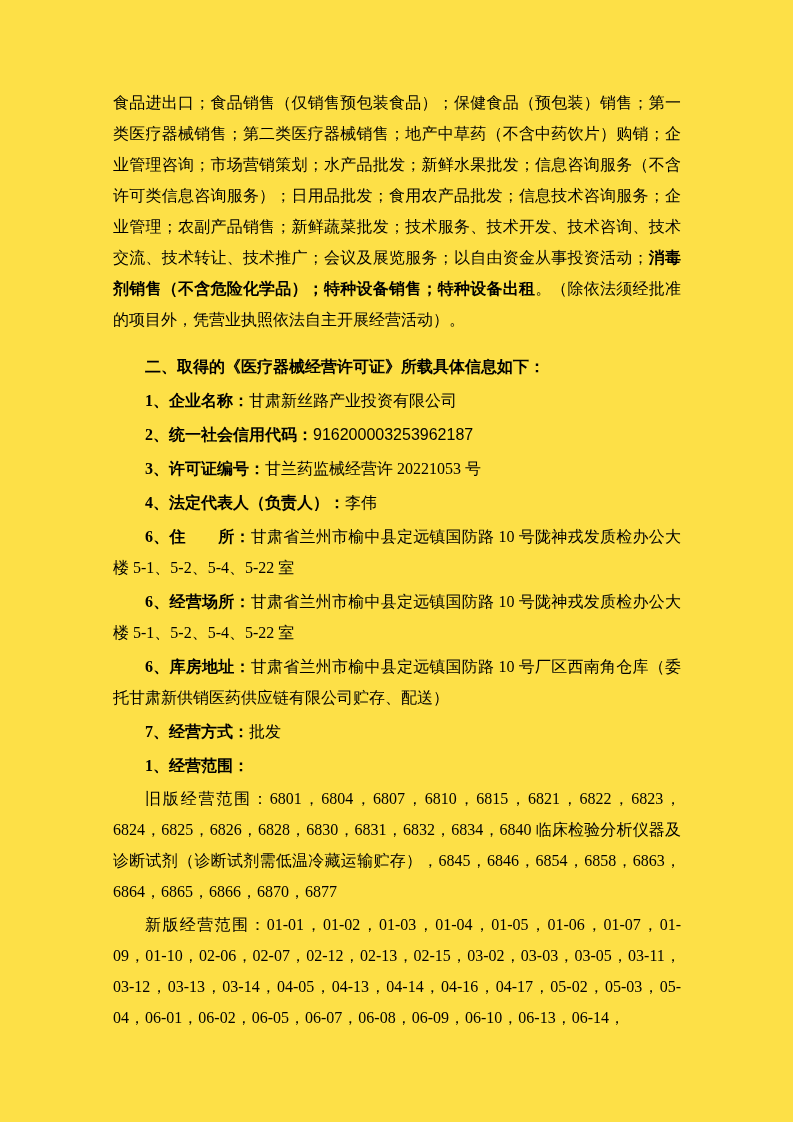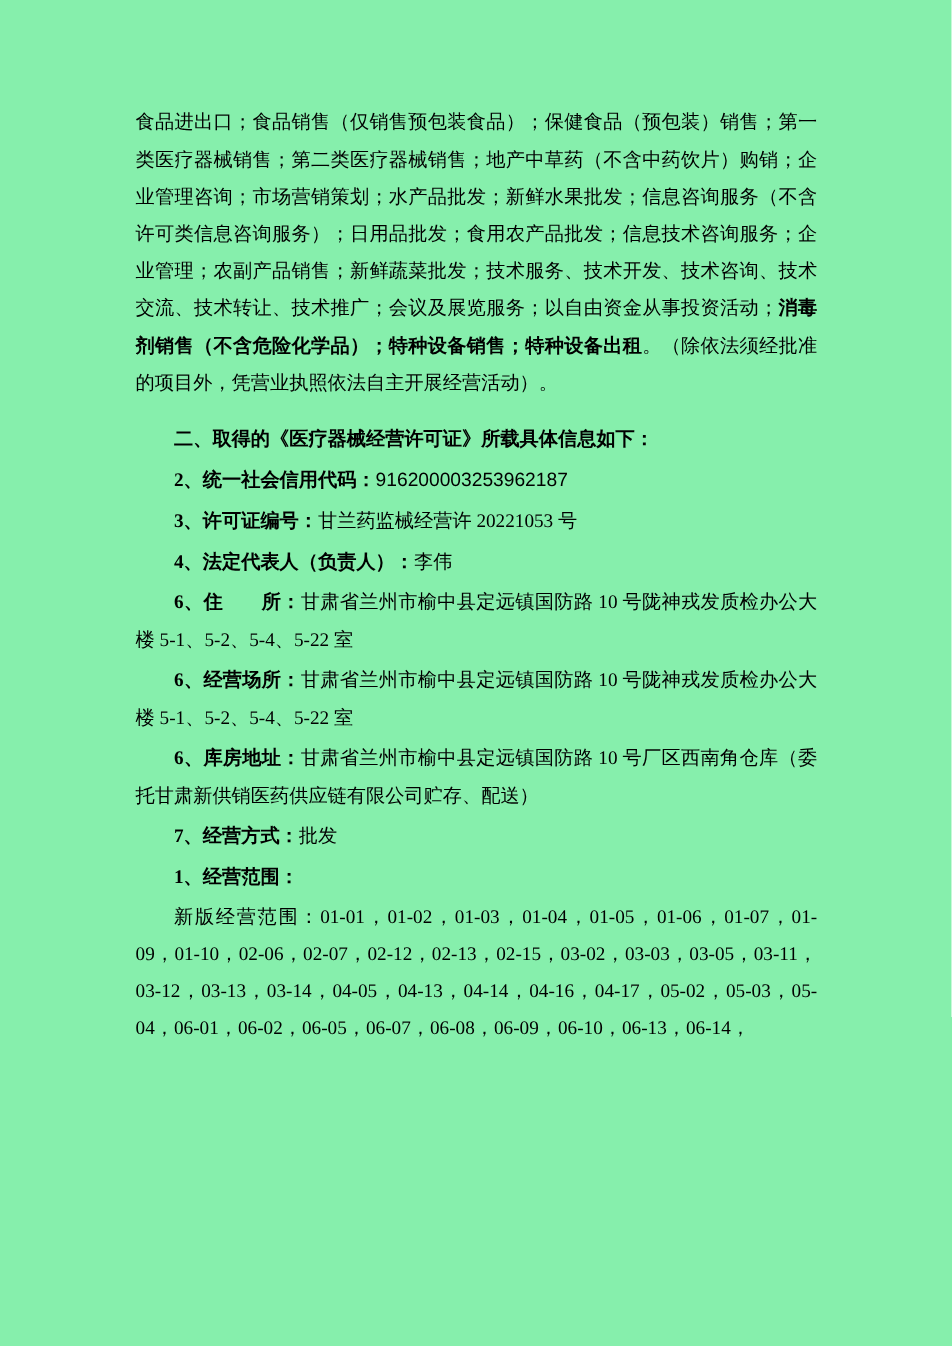--- a/index.html
+++ b/index.html
@@ -5,21 +5,21 @@
   html, body {
     margin: 0;
     padding: 0;
     background: #ffffff;
   }
   .page {
     position: relative;
     width: 793px;
     height: 1122px;
     margin: 0 auto;
-    background: #86efac;
+    background: #fde047;
     box-sizing: border-box;
     padding: 87px 112px 0 113px;
     color: #000000;
     font-family: "Liberation Serif", "DejaVu Serif", serif;
     font-size: 16px;
     line-height: 31px;
     overflow: hidden;
   }
   .para {
     margin: 0;
@@ -53,20 +53,23 @@
 <body>
 
 <div class="page">
 
   <p class="para">
     <span>食品进出口；食品销售（仅销售预包装食品）；保健食品（预包装）销售；第一类医疗器械销售；第二类医疗器械销售；地产中草药（不含中药饮片）购销；企业管理咨询；市场营销策划；水产品批发；新鲜水果批发；信息咨询服务（不含许可类信息咨询服务）；日用品批发；食用农产品批发；信息技术咨询服务；企业管理；农副产品销售；新鲜蔬菜批发；技术服务、技术开发、技术咨询、技术交流、技术转让、技术推广；会议及展览服务；以自由资金从事投资活动；</span><span class="bold-run">消毒剂销售（不含危险化学品）；特种设备销售；特种设备出租</span><span>。（除依法须经批准的项目外，凭营业执照依法自主开展经营活动）。</span>
   </p>
 
   <p class="para indent heading">二、取得的《医疗器械经营许可证》所载具体信息如下：</p>
 
+  <p class="para indent item">
+    <span class="label">1、企业名称：</span><span>甘肃新丝路产业投资有限公司</span>
+  </p>
 
   <p class="para indent item">
     <span class="label">2、统一社会信用代码：</span><span class="num-sans">916200003253962187</span>
   </p>
 
   <p class="para indent item">
     <span class="label">3、许可证编号：</span><span>甘兰药监械经营许 20221053 号</span>
   </p>
 
   <p class="para indent item">
@@ -86,16 +89,17 @@
   </p>
 
   <p class="para indent item">
     <span class="label">7、经营方式：</span><span>批发</span>
   </p>
 
   <p class="para indent item">
     <span class="label">1、经营范围：</span><span></span>
   </p>
 
+  <p class="para indent scope">旧版经营范围：6801，6804，6807，6810，6815，6821，6822，6823，6824，6825，6826，6828，6830，6831，6832，6834，6840 临床检验分析仪器及诊断试剂（诊断试剂需低温冷藏运输贮存），6845，6846，6854，6858，6863，6864，6865，6866，6870，6877</p>
 
   <p class="para indent scope">新版经营范围：01-01，01-02，01-03，01-04，01-05，01-06，01-07，01-09，01-10，02-06，02-07，02-12，02-13，02-15，03-02，03-03，03-05，03-11，03-12，03-13，03-14，04-05，04-13，04-14，04-16，04-17，05-02，05-03，05-04，06-01，06-02，06-05，06-07，06-08，06-09，06-10，06-13，06-14，</p>
 
 </div>
 
 </body></html>

